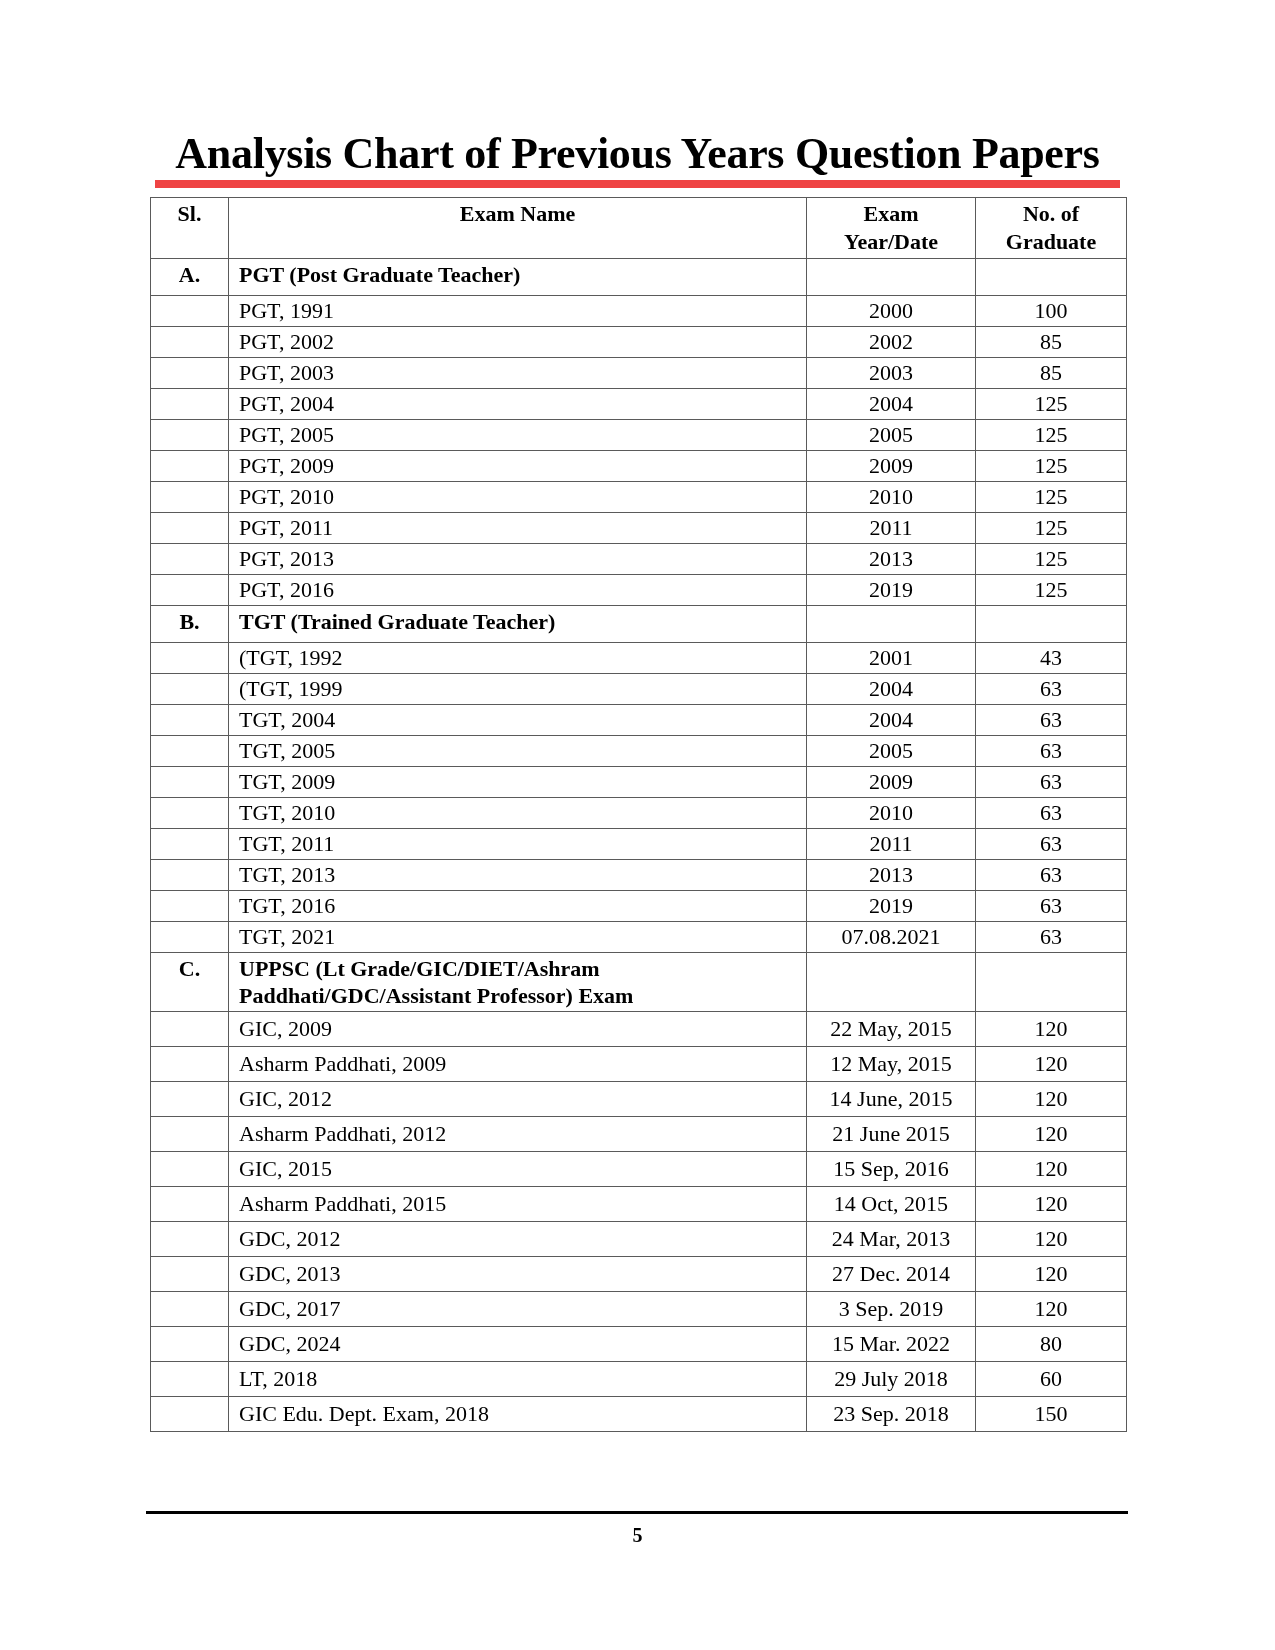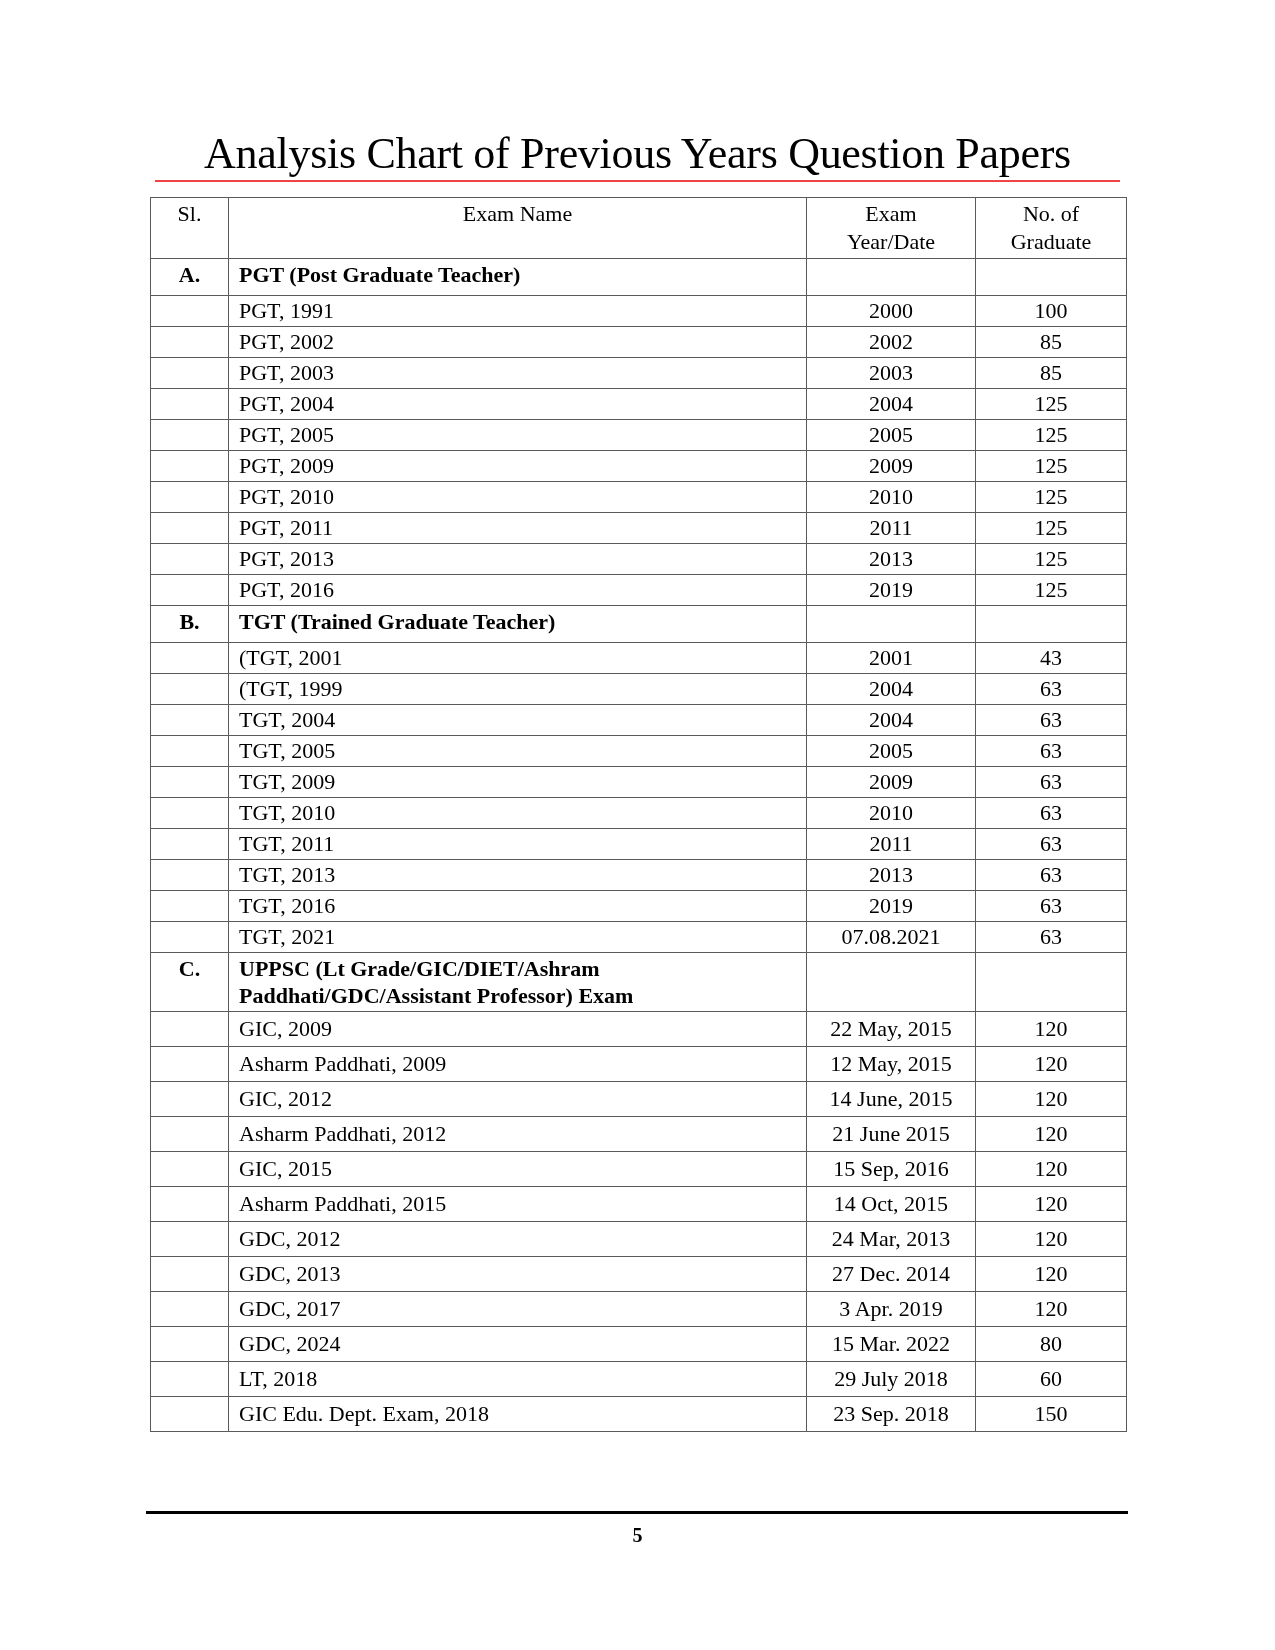--- a/index.html
+++ b/index.html
@@ -1,35 +1,35 @@
 <!DOCTYPE html>
 <html><head>
 <meta charset="utf-8">
 <style>
   html, body { margin:0; padding:0; background:#ffffff; }
   body { width:1275px; height:1650px; position:relative; font-family:"Liberation Serif", "DejaVu Serif", serif; color:#000; }
   .title {
     position:absolute; left:155px; top:128px; width:965px;
-    text-align:center; font-weight:normal; font-size:44px; line-height:52px;
+    text-align:center; font-weight:bold; font-size:44px; line-height:52px;
     letter-spacing:-0.3px;
-    border-bottom:2px solid #ef4444; padding-bottom:0px;
+    border-bottom:8px solid #ef4444; padding-bottom:0px;
   }
   table.chart {
     position:absolute; left:150px; top:197px; width:976px;
     border-collapse:collapse; table-layout:fixed;
     font-size:22px;
   }
   table.chart td, table.chart th {
     border:1.5px solid #5a5a5a; padding:0 10px; vertical-align:top;
   }
   col.c-sl { width:78px; }
   col.c-name { width:578px; }
   col.c-date { width:169px; }
   col.c-qty { width:151px; }
-  th { font-weight:normal; line-height:28px; height:58px; padding-top:2px !important; }
+  th { font-weight:bold; line-height:28px; height:58px; padding-top:2px !important; }
   tr.section td { font-weight:bold; line-height:28px; height:34px; padding-top:2px; }
   tr.section td.sl { text-align:center; }
   tr.section.tall td { height:56px; line-height:27px; }
   tr.row td { height:30px; line-height:30px; }
   tr.row.upp td { height:34px; line-height:34px; }
   td.date, td.qty { text-align:center; }
   .footer-rule { position:absolute; left:146px; top:1511px; width:982px; height:3px; background:#000; }
   .page-num { position:absolute; left:0; width:1275px; top:1524px; text-align:center; font-weight:bold; font-size:20px; }
 </style>
 </head>
@@ -122,21 +122,21 @@
       </tr>
 
     <tr class="section">
       <td class="sl">B.</td>
       <td>TGT (Trained Graduate Teacher)</td>
       <td></td>
         <td></td>
     </tr>
     <tr class="row">
         <td></td>
-        <td>(TGT, 2001</td>
+        <td>(TGT, 1992</td>
         <td class="date">2001</td>
         <td class="qty">43</td>
       </tr>
     <tr class="row">
         <td></td>
         <td>(TGT, 1999</td>
         <td class="date">2004</td>
         <td class="qty">63</td>
       </tr>
     <tr class="row">
@@ -238,21 +238,21 @@
       </tr>
     <tr class="row upp">
         <td></td>
         <td>GDC, 2013</td>
         <td class="date">27 Dec. 2014</td>
         <td class="qty">120</td>
       </tr>
     <tr class="row upp">
         <td></td>
         <td>GDC, 2017</td>
-        <td class="date">3 Apr. 2019</td>
+        <td class="date">3 Sep. 2019</td>
         <td class="qty">120</td>
       </tr>
     <tr class="row upp">
         <td></td>
         <td>GDC, 2024</td>
         <td class="date">15 Mar. 2022</td>
         <td class="qty">80</td>
       </tr>
     <tr class="row upp">
         <td></td>

